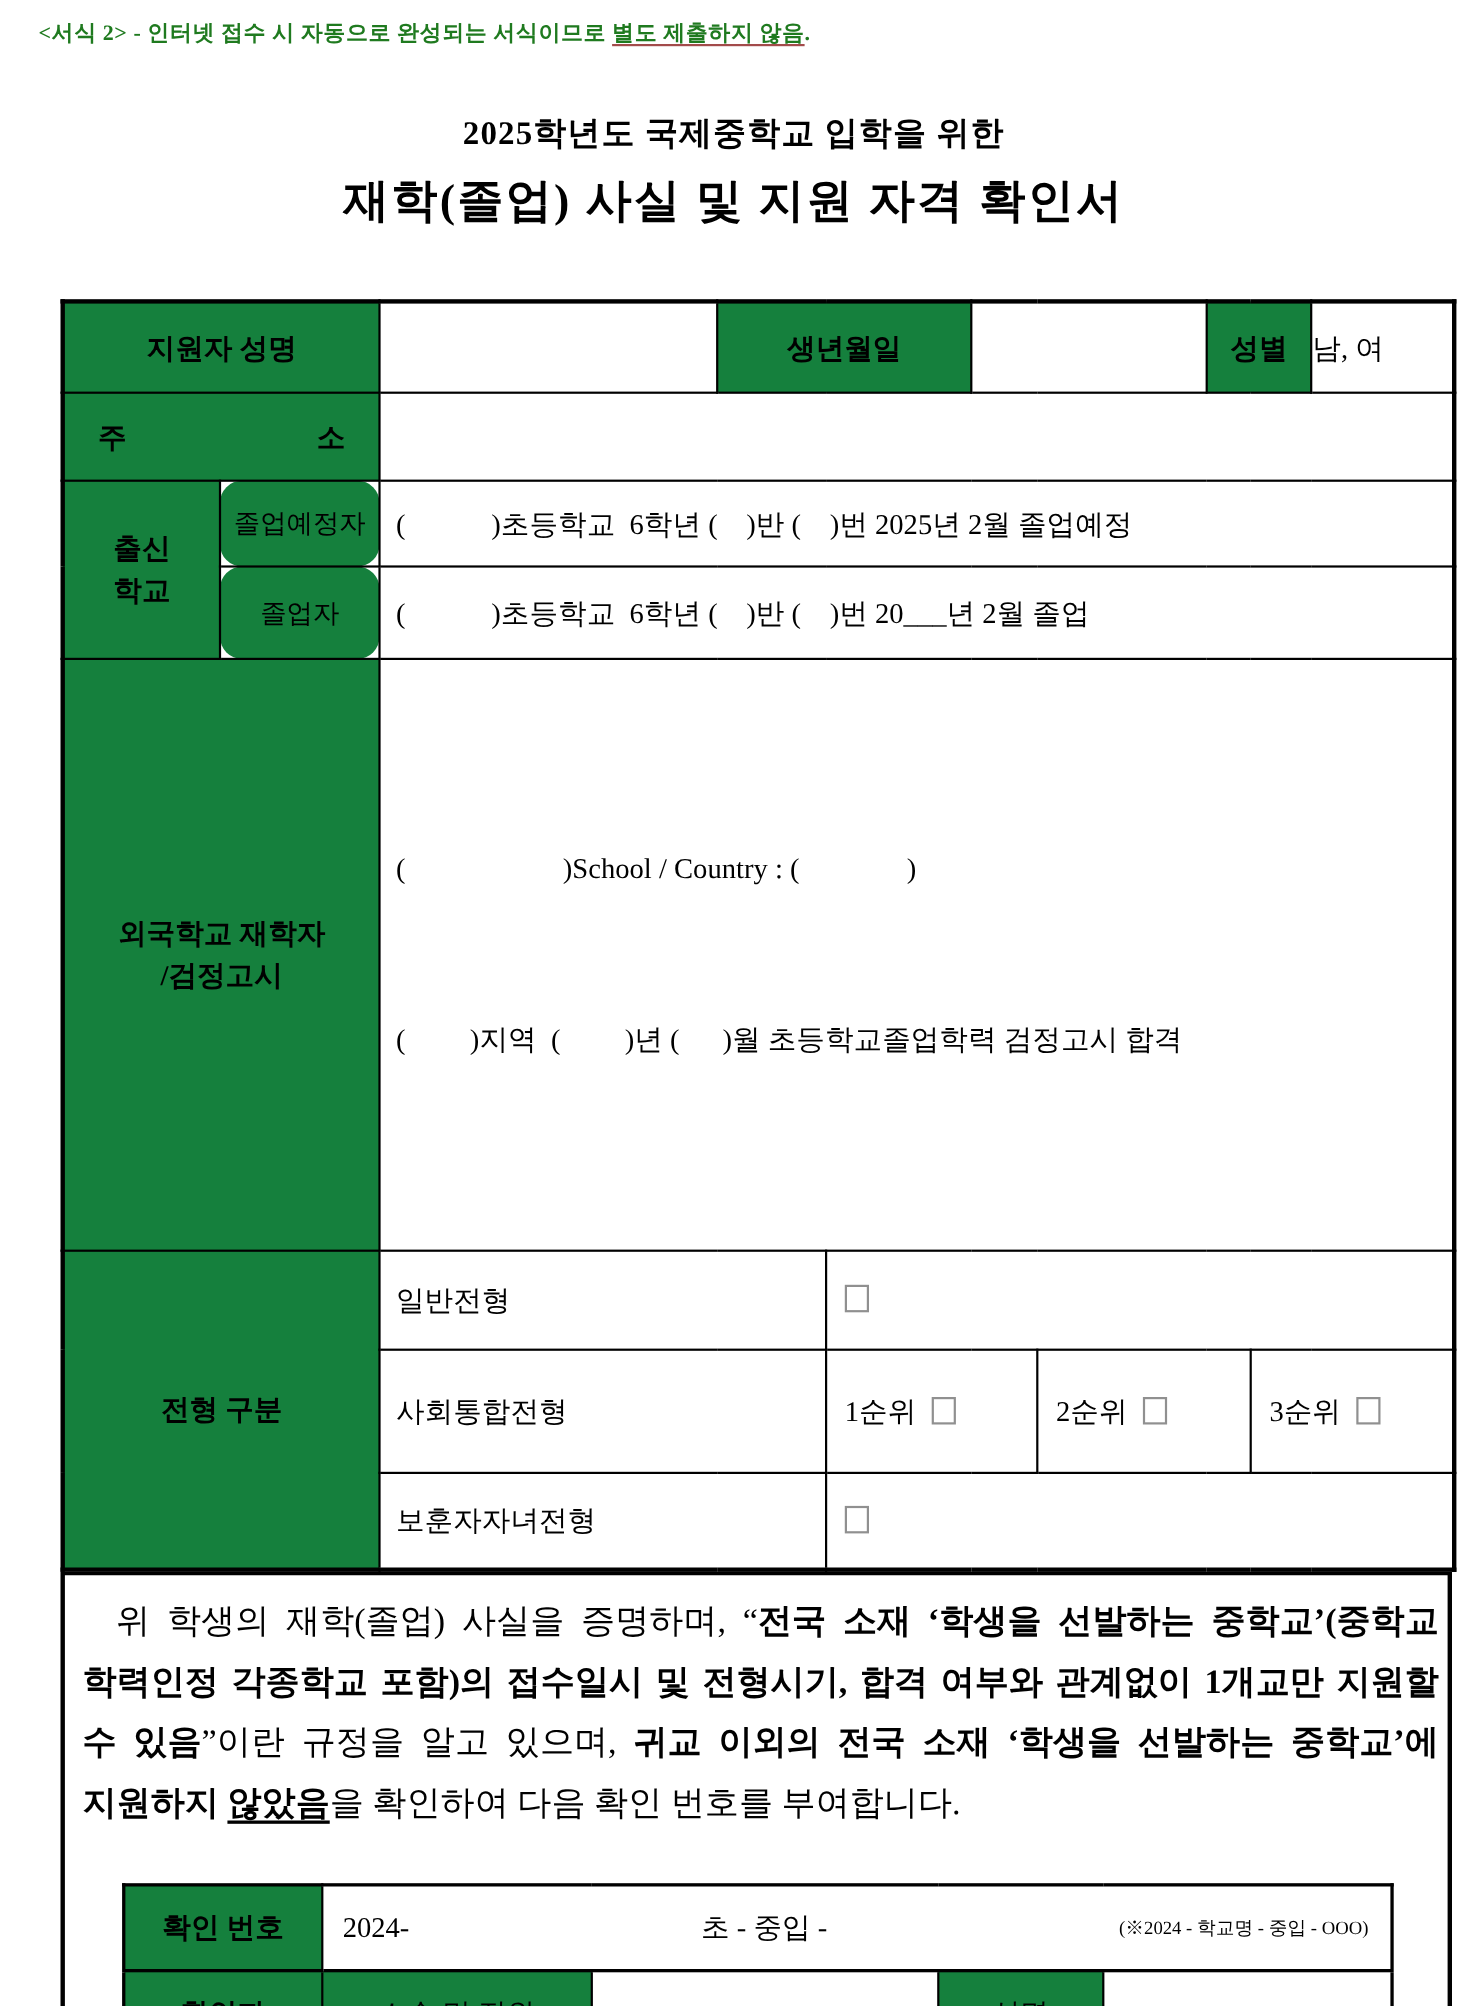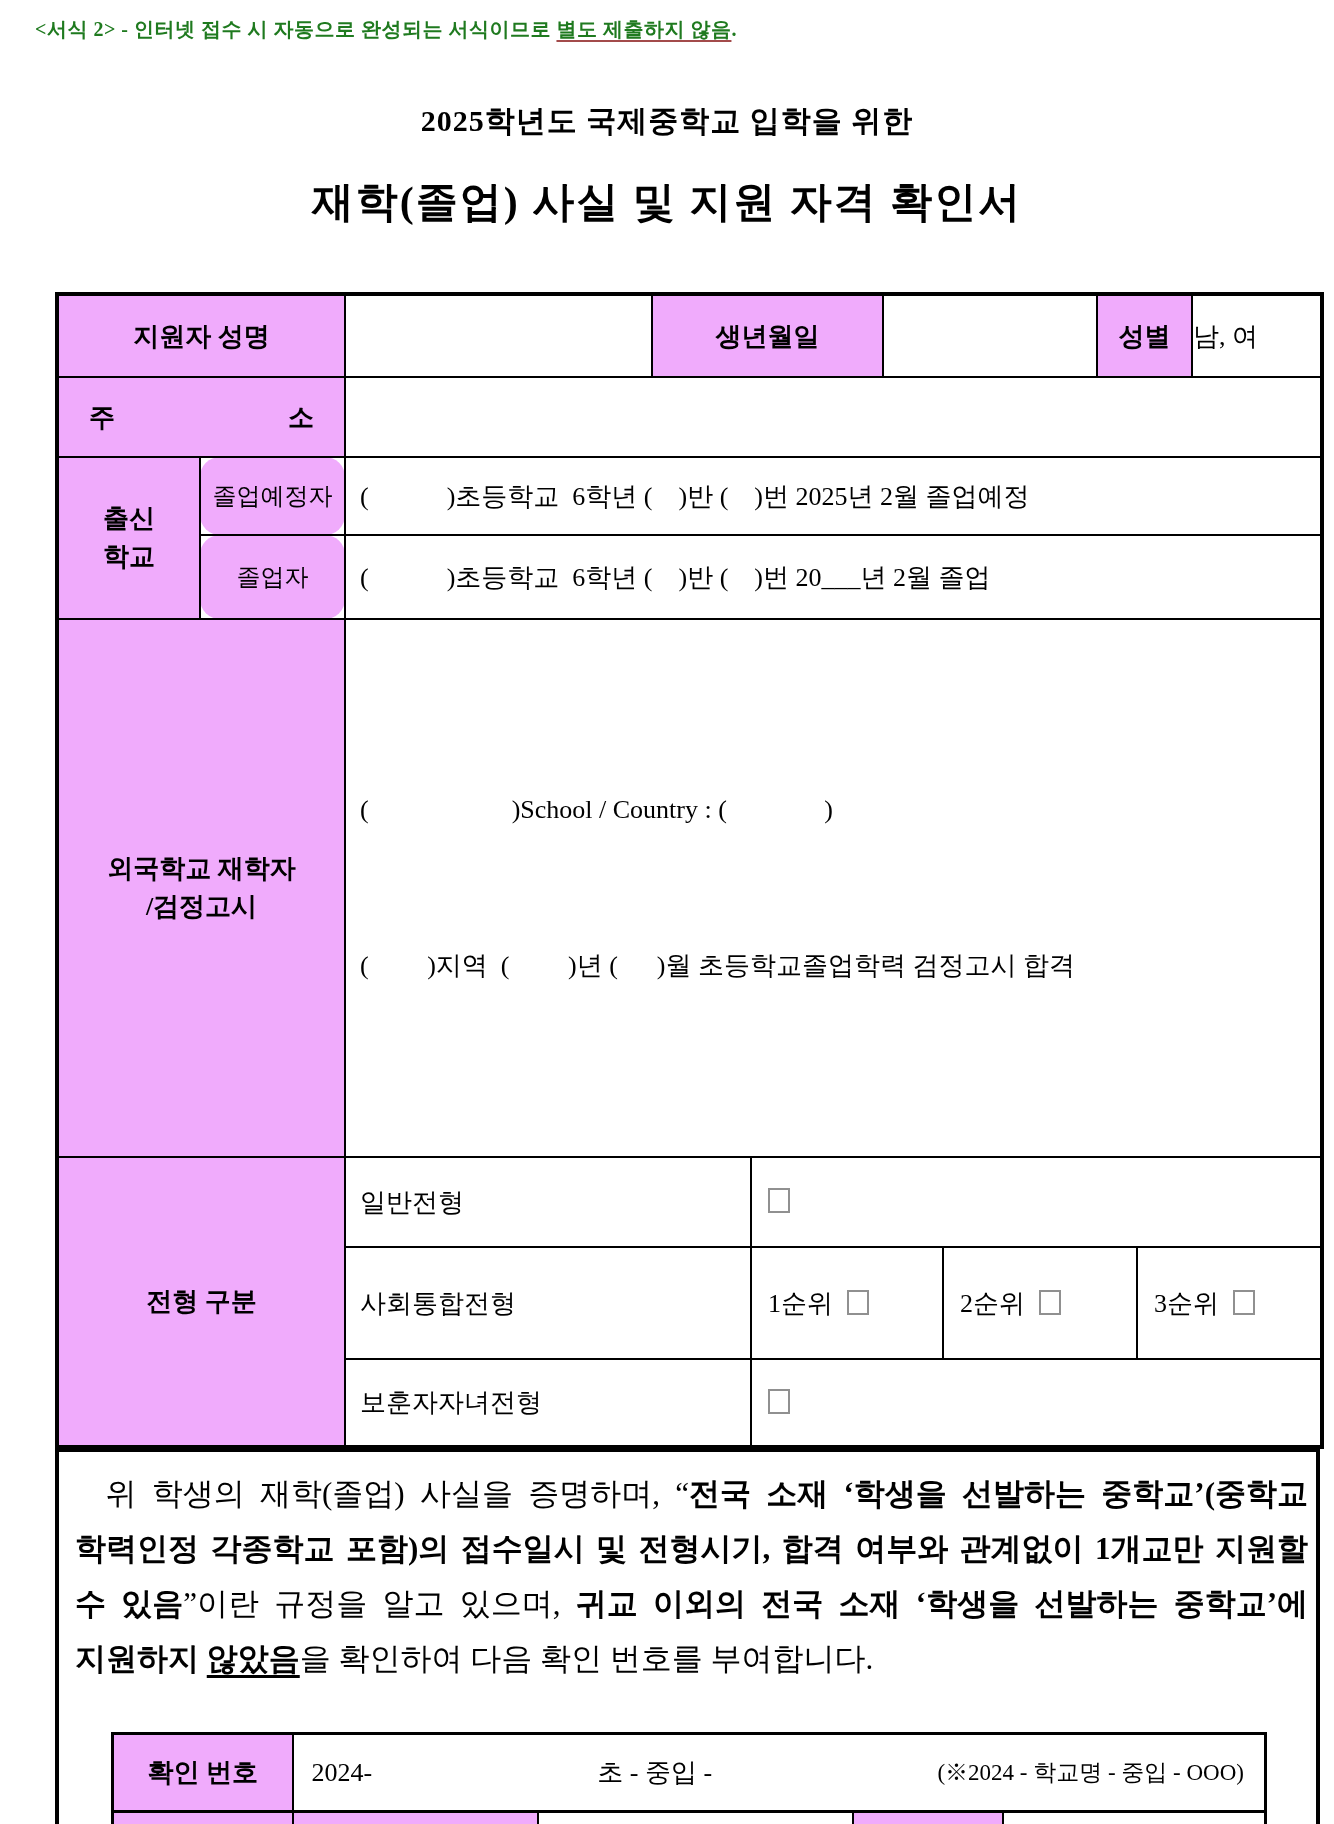--- a/index.html
+++ b/index.html
@@ -4,47 +4,47 @@
 <style>
   * { margin:0; padding:0; box-sizing:border-box; }
   html,body { width:1334px; height:1824px; background:#ffffff; overflow:hidden;
     font-family:"Liberation Serif","DejaVu Serif",serif; color:#000; }
 
   .form-note { margin:16px 0 0 35px; font-size:20px; font-weight:bold; color:#1f7a1f; letter-spacing:0.5px; }
   .form-note .u { text-decoration:underline; text-decoration-color:#a34b4b; text-decoration-thickness:2px; text-underline-offset:4px; }
 
   .title-block { text-align:center; margin-top:58px; }
   .title-line1 { font-size:30px; font-weight:bold; letter-spacing:1px; }
-  .title-line2 { font-size:42px; font-weight:bold; margin-top:32px; letter-spacing:2px; }
+  .title-line2 { font-size:42px; font-weight:bold; margin-top:12px; letter-spacing:2px; }
 
   table { border-collapse:collapse; table-layout:fixed; }
   .main-table { width:1265px; margin:62px 0 0 55px; border:4px solid #000; }
   .main-table td { border:2px solid #000; font-size:26px; vertical-align:middle; }
-  td.gray { background:#f0abfc; text-align:center; }
+  td.gray { background:#15803d; text-align:center; }
   td.lbl { font-weight:bold; }
   td.sub { font-size:24px;border-radius:20px; }
   td.val { white-space:pre; padding-left:14px; }
   .addr-flex { display:flex; justify-content:space-between; padding:0 30px; font-weight:bold; }
   .two-line { line-height:38px; }
 
   .cb { display:inline-block; width:22px; height:25px; border:2px solid #909090; background:#fff; vertical-align:-3px; }
   .cb-cell { padding-left:16px; }
   .rank-cell { padding-left:16px; }
   .rank-cell .cb { margin-left:14px; }
 
   .cert-box { width:1265px; margin-left:55px; border:4px solid #000; border-top-width:3px; padding:10px 0 28px 0; }
   .cert-par { width:1233px; margin:4px 16px 0 16px; font-size:31px; line-height:55px; text-align:justify; word-break:keep-all; white-space:pre-wrap; }
   .seg-b { font-weight:bold; }
   .seg-bu { font-weight:bold; text-decoration:underline; text-decoration-thickness:3px; text-underline-offset:6px; }
 
   .confirm-table { width:1153px; margin:46px 0 0 52px; border:3px solid #000; }
   .confirm-table td { border:2px solid #000; font-size:26px; height:78px; vertical-align:middle; }
   .confirm-table tr:first-child td { border-bottom:3px solid #000; }
   .num-cell { display:flex; align-items:center; justify-content:space-between; padding:0 20px 0 18px; }
-  .num-hint { font-size:23px; }
+  .num-hint { font-size:17px; }
 </style>
 </head>
 <body>
 
 <div class="form-note"><span>&lt;서식 2&gt; - 인터넷 접수 시 자동으로 완성되는 서식이므로 </span><span class="u">별도 제출하지 않음</span><span>.</span></div>
 
 <div class="title-block">
   <div class="title-line1">2025학년도 국제중학교 입학을 위한</div>
   <div class="title-line2">재학(졸업) 사실 및 지원 자격 확인서</div>
 </div>

